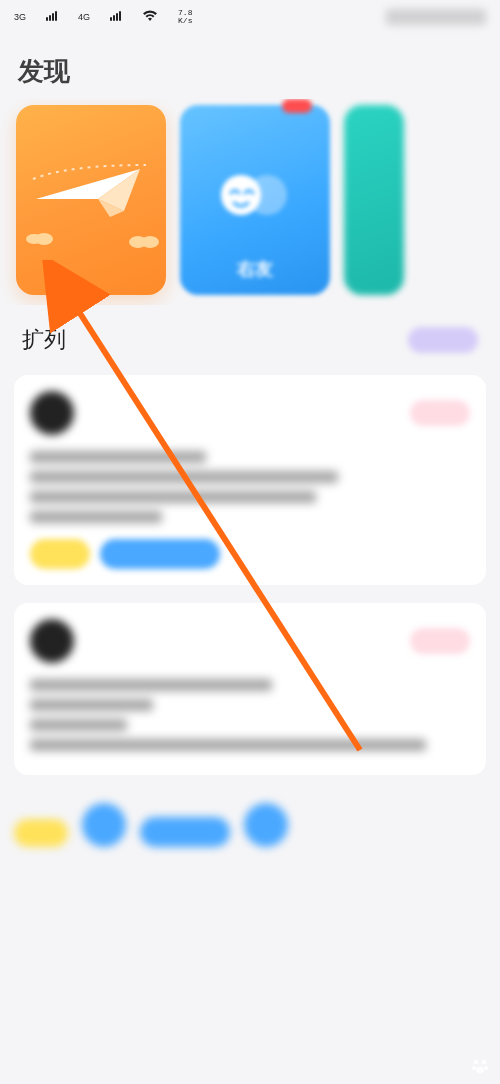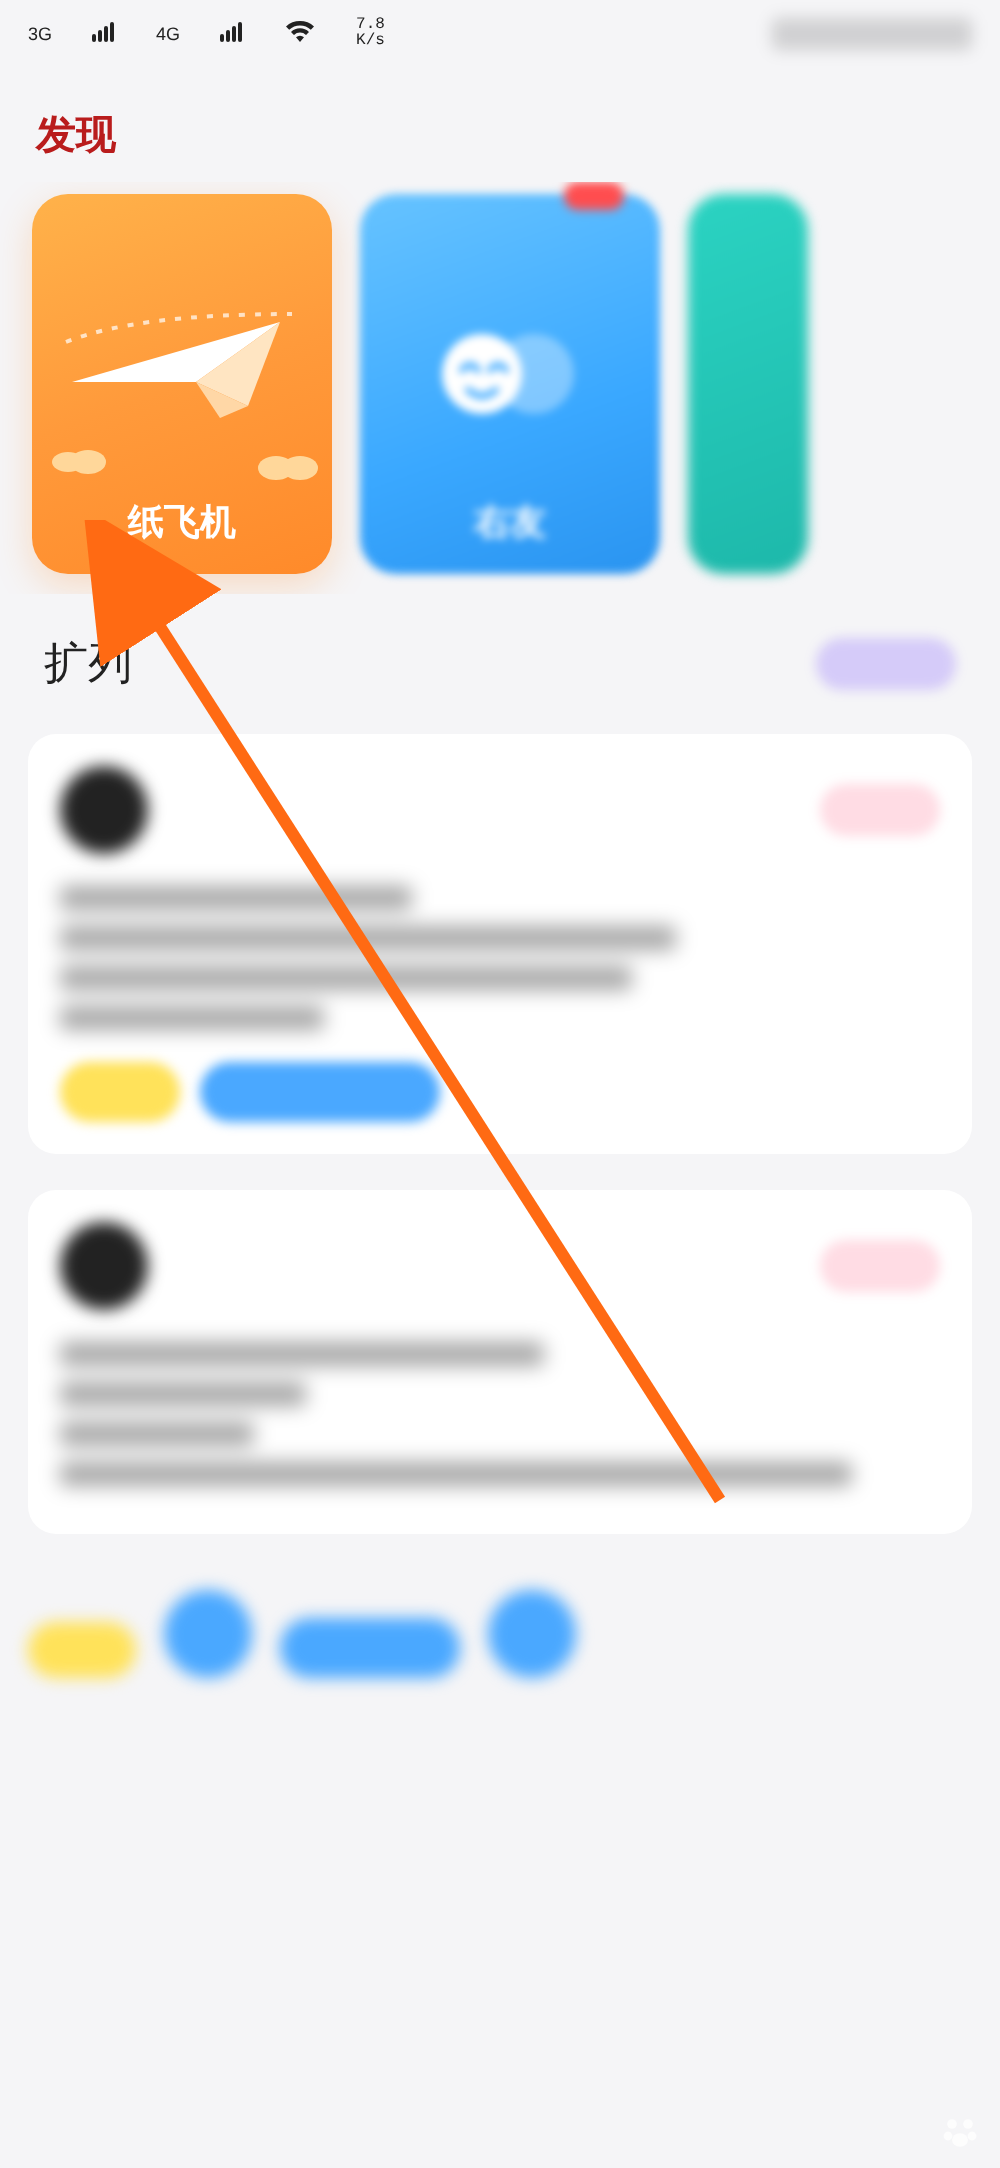--- a/index.html
+++ b/index.html
@@ -26,23 +26,23 @@
   .status-left .net { font-size: 9px; font-weight: 500; }
   .signal { display: inline-block; }
   .signal span { display:inline-block; width:2px; background:#222; margin-right:1px; border-radius:1px;}
   .signal .b1{height:4px}.signal .b2{height:6px}.signal .b3{height:8px}.signal .b4{height:10px}
   .wifi { font-size: 14px; line-height: 1; }
   .speed { font-size: 8px; line-height: 1; text-align:left;font-family:Liberation Mono, monospace; }
   .status-right { filter: blur(4px); width: 100px; height: 16px; background: rgba(0,0,0,0.15); border-radius: 3px; }
 
   
   .page-title {
-    font-size: 20px;
+    font-size: 26px;
     font-weight: 700;
-    color: #b91c1c;
+    color: #404040;
     padding: 24px 18px 10px 18px;
   }
 
   
   .cards {
     display: flex;
     gap: 14px;
     padding: 6px 16px 10px 16px;
     overflow: hidden;
   }
@@ -198,21 +198,20 @@
     <div class="clouds">
       <svg width="30" height="14" style="bottom:50px; left:8px;">
           <ellipse cx="10" cy="8" rx="8" ry="5" fill="#ffd79a"></ellipse>
           <ellipse cx="20" cy="8" rx="9" ry="6" fill="#ffd79a"></ellipse>
         </svg>
       <svg width="34" height="16" style="bottom:46px; right:6px;">
           <ellipse cx="12" cy="9" rx="9" ry="6" fill="#ffd79a"></ellipse>
           <ellipse cx="24" cy="9" rx="9" ry="6" fill="#ffd79a"></ellipse>
         </svg>
     </div>
-    <div class="card-label">纸飞机</div>
   </div>
 
   <div class="card card-blue">
     <div class="card-badge"></div>
     <div class="face-icon">
       <svg width="80" height="44" viewBox="0 0 80 44">
         <circle cx="26" cy="22" r="20" fill="#fff"></circle>
         <circle cx="52" cy="22" r="20" fill="#fff" opacity="0.35"></circle>
         <path d="M16 20 q4 -5 8 0" stroke="#3aa8ff" stroke-width="3" fill="none" stroke-linecap="round"></path>
         <path d="M30 20 q4 -5 8 0" stroke="#3aa8ff" stroke-width="3" fill="none" stroke-linecap="round"></path>

